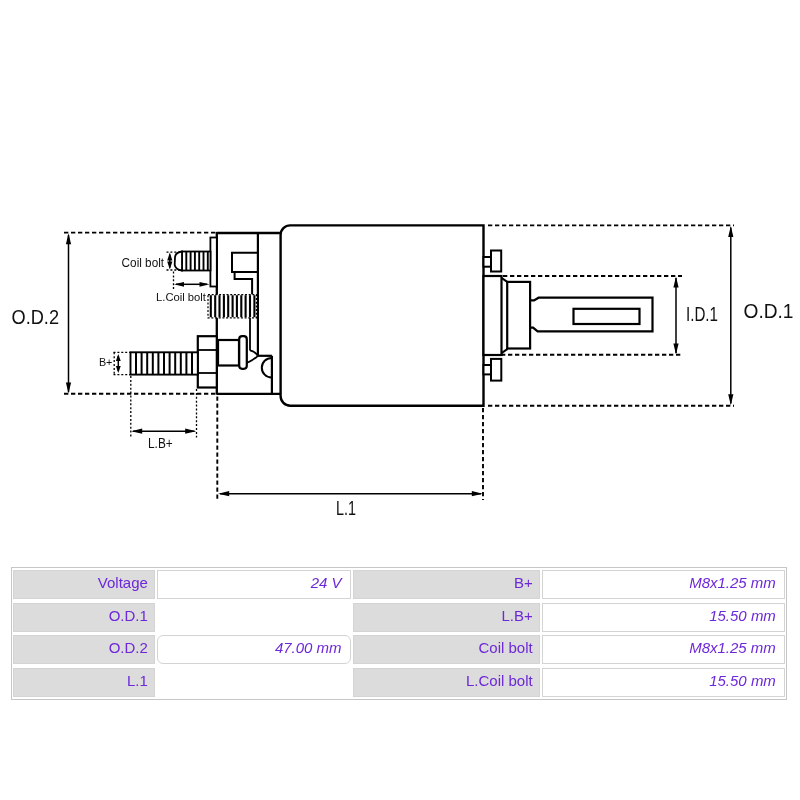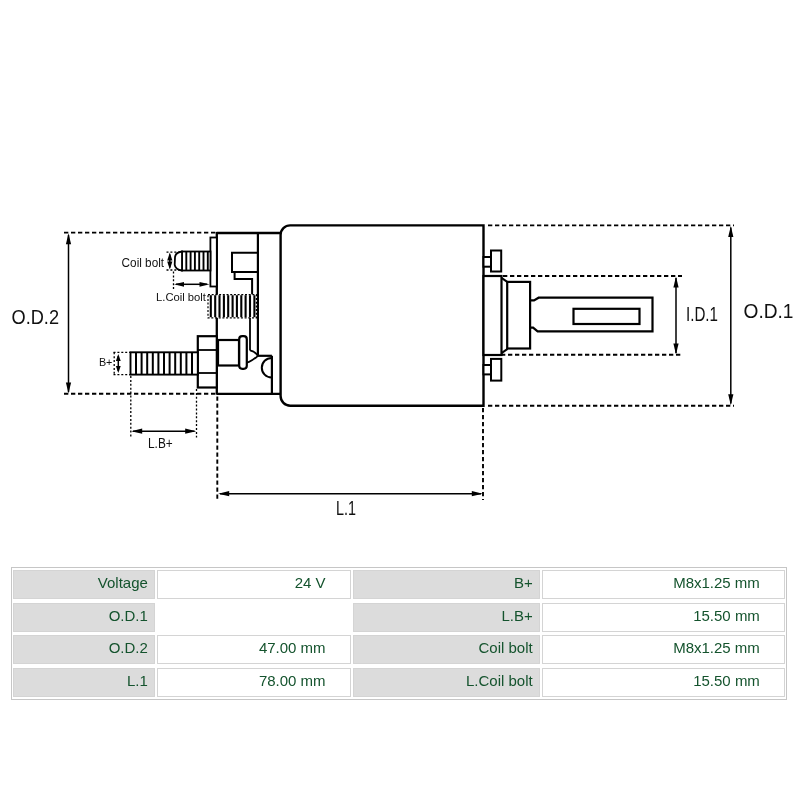--- a/index.html
+++ b/index.html
@@ -1,20 +1,20 @@
 <!DOCTYPE html>
 <html><head>
 <meta charset="utf-8">
 <style>
   html,body{margin:0;padding:0;background:#ffffff;width:800px;height:800px;font-family:"Liberation Sans",sans-serif;}
   #page{position:relative;width:800px;height:800px;overflow:hidden;}
   svg text{font-family:"Liberation Sans",sans-serif;fill:#111;}
-  .cell{position:absolute;box-sizing:border-box;border:1px solid #d4d4d4;font-size:15px;color:#14532d;text-align:right;line-height:23.5px;height:29px;}
+  .cell{position:absolute;box-sizing:border-box;border:1px solid #d4d4d4;font-size:15px;color:#6d28d9;text-align:right;line-height:23.5px;height:29px;}
   .lab{padding-right:6.5px;}
-  .val{padding-right:24px;}
+  .val{padding-right:8px;font-style:italic;}
   .lab{background:#dcdcdc;}
   .val{background:#ffffff;}
 </style>
 </head>
 <body>
 <div id="page">
 
 <svg width="800" height="800" viewBox="0 0 800 800">
   <g stroke="#000" fill="none" stroke-linecap="butt">
 
@@ -206,21 +206,20 @@
 <div class="cell lab" style="left:13px;top:570.4px;width:142.4px;">Voltage</div>
 <div class="cell val" style="left:157.4px;top:570.4px;width:193.2px;">24 V</div>
 <div class="cell lab" style="left:352.6px;top:570.4px;width:187.6px;">B+</div>
 <div class="cell val" style="left:542.2px;top:570.4px;width:242.7px;">M8x1.25 mm</div>
 
 <div class="cell lab" style="left:13px;top:602.8px;width:142.4px;">O.D.1</div>
 <div class="cell lab" style="left:352.6px;top:602.8px;width:187.6px;">L.B+</div>
 <div class="cell val" style="left:542.2px;top:602.8px;width:242.7px;">15.50 mm</div>
 
 <div class="cell lab" style="left:13px;top:635.2px;width:142.4px;">O.D.2</div>
-<div class="cell val" style="left:157.4px;top:635.2px;width:193.2px;">47.00 mm</div>
+<div class="cell val" style="left:157.4px;top:635.2px;width:193.2px;border-radius:6px;">47.00 mm</div>
 <div class="cell lab" style="left:352.6px;top:635.2px;width:187.6px;">Coil bolt</div>
 <div class="cell val" style="left:542.2px;top:635.2px;width:242.7px;">M8x1.25 mm</div>
 
 <div class="cell lab" style="left:13px;top:667.6px;width:142.4px;">L.1</div>
-<div class="cell val" style="left:157.4px;top:667.6px;width:193.2px;">78.00 mm</div>
 <div class="cell lab" style="left:352.6px;top:667.6px;width:187.6px;">L.Coil bolt</div>
 <div class="cell val" style="left:542.2px;top:667.6px;width:242.7px;">15.50 mm</div>
 </div>
 
 </body></html>

